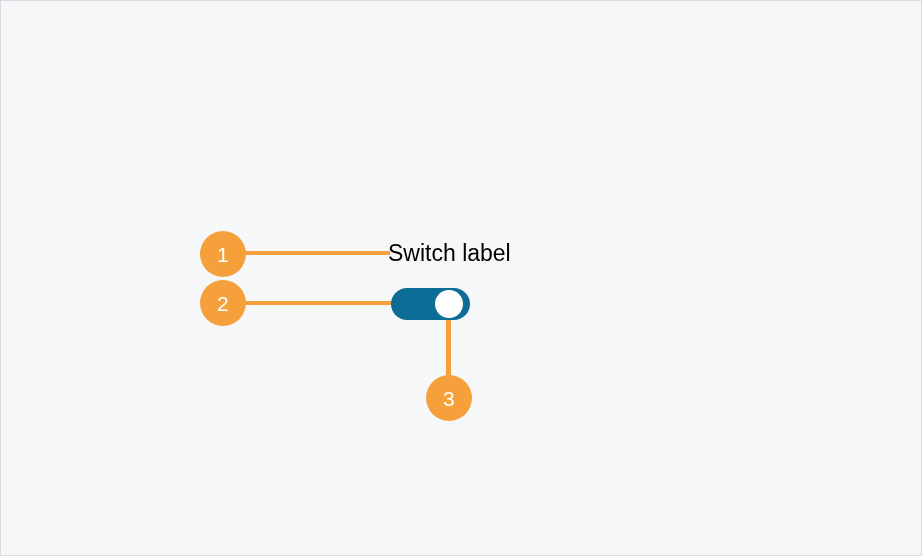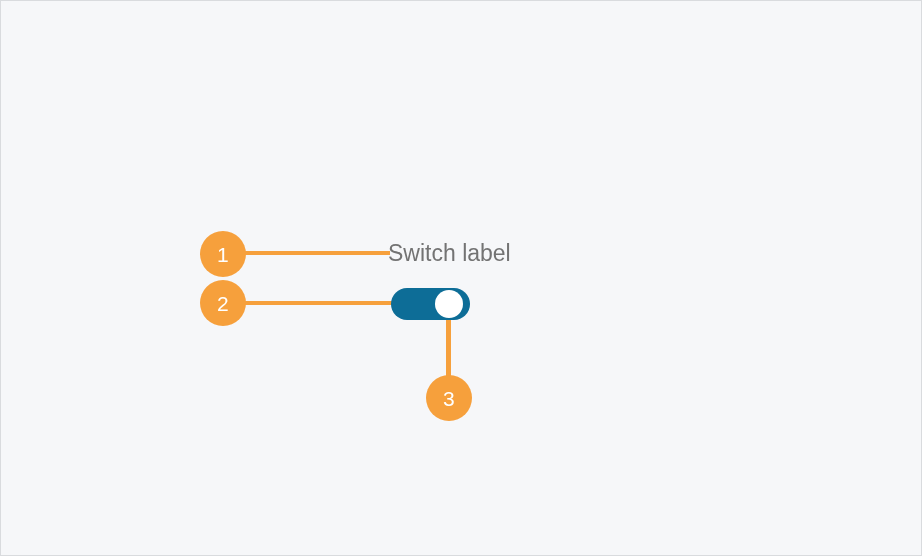--- a/index.html
+++ b/index.html
@@ -66,21 +66,21 @@
     height: 80px;
   }
 
   
   .switch-label {
     position: absolute;
     left: 387px;
     top: 236px;
     font-size: 23px;
     line-height: 32px;
-    color: #737373;
+    color: #000000;
     white-space: nowrap;
     z-index: 3;
   }
   .switch-track {
     position: absolute;
     left: 390px;
     top: 287px;
     width: 79px;
     height: 32px;
     border-radius: 16px;

